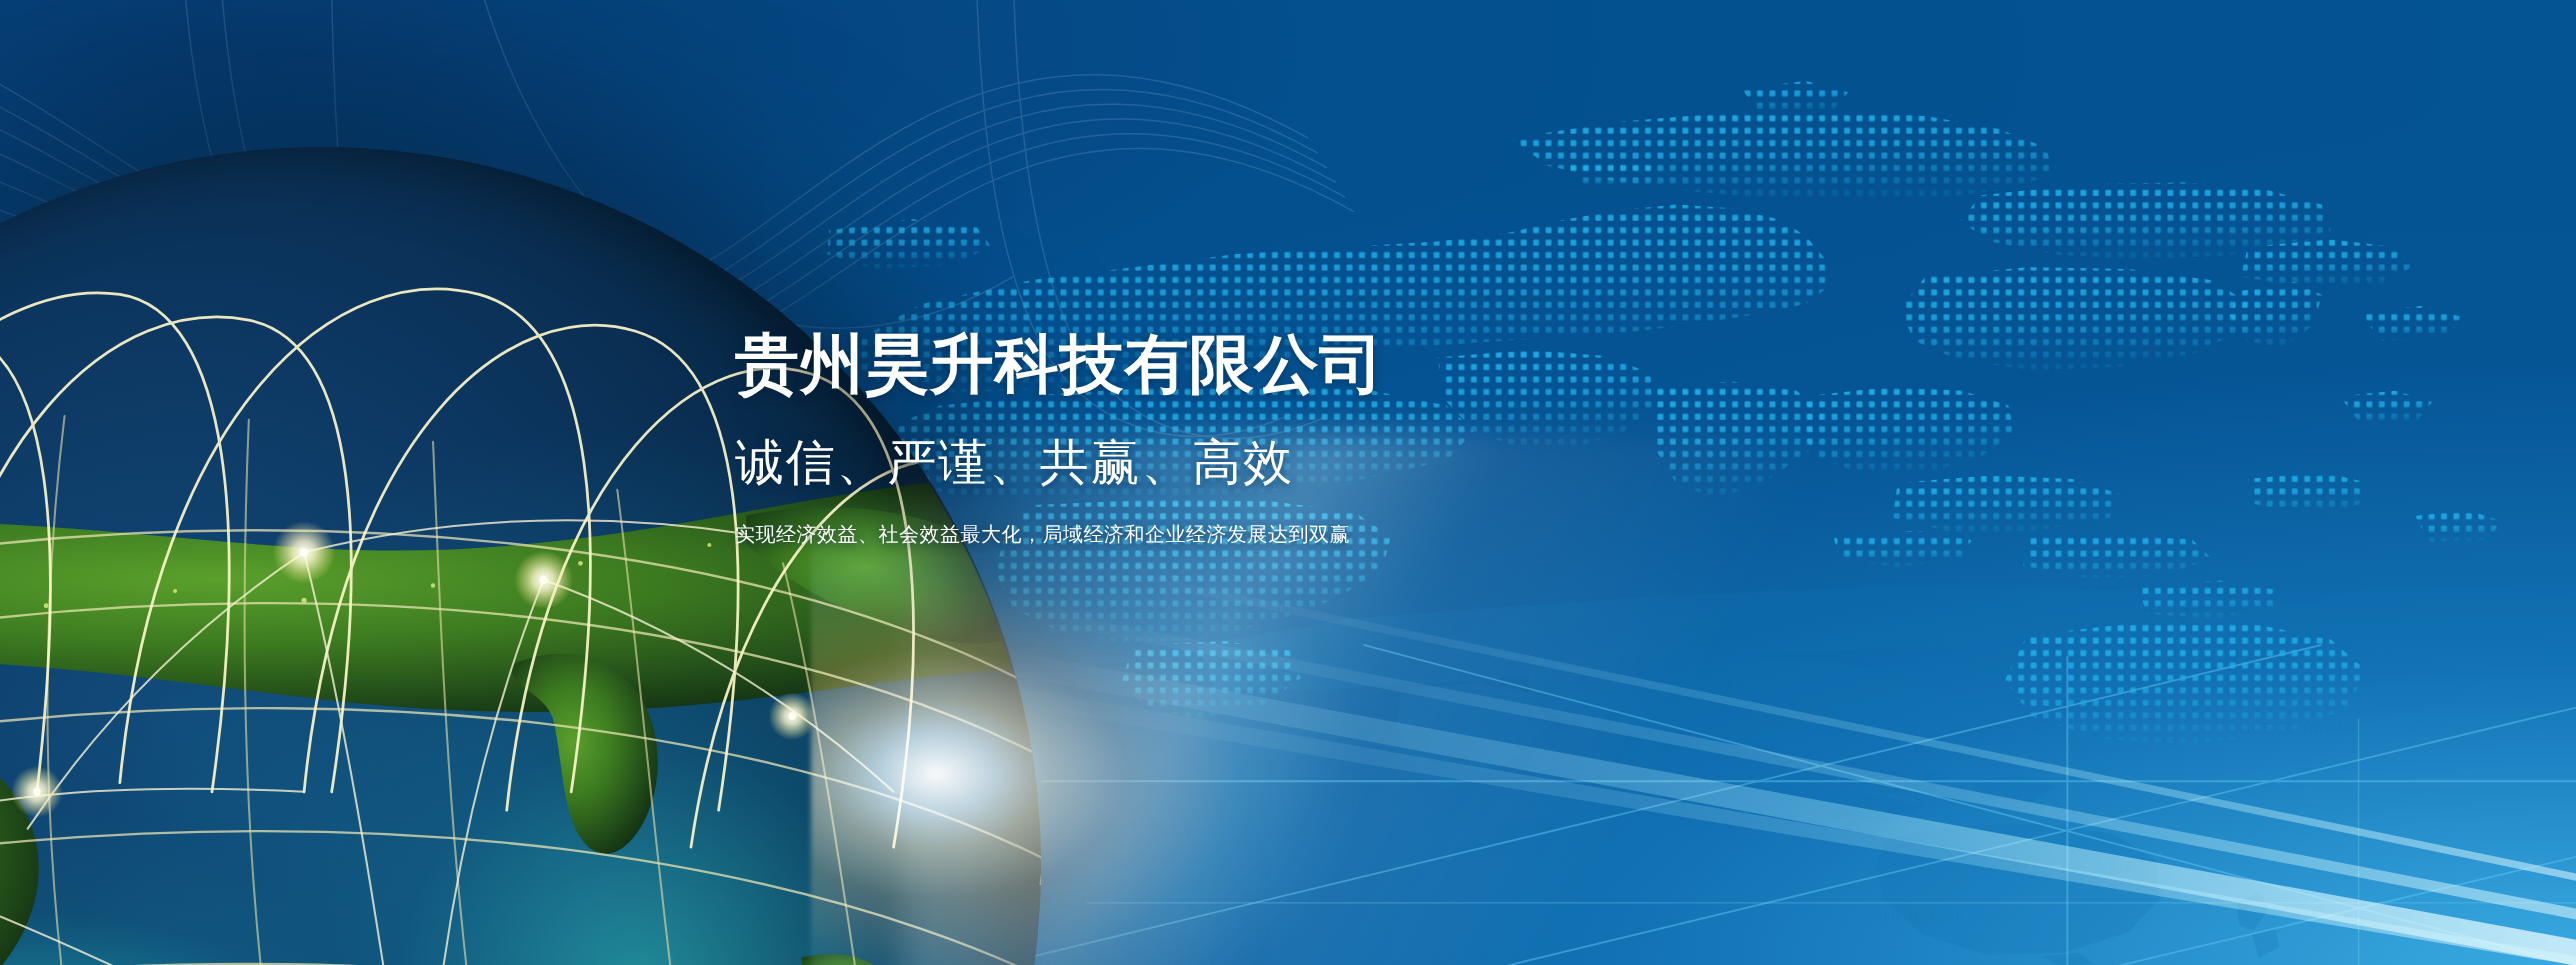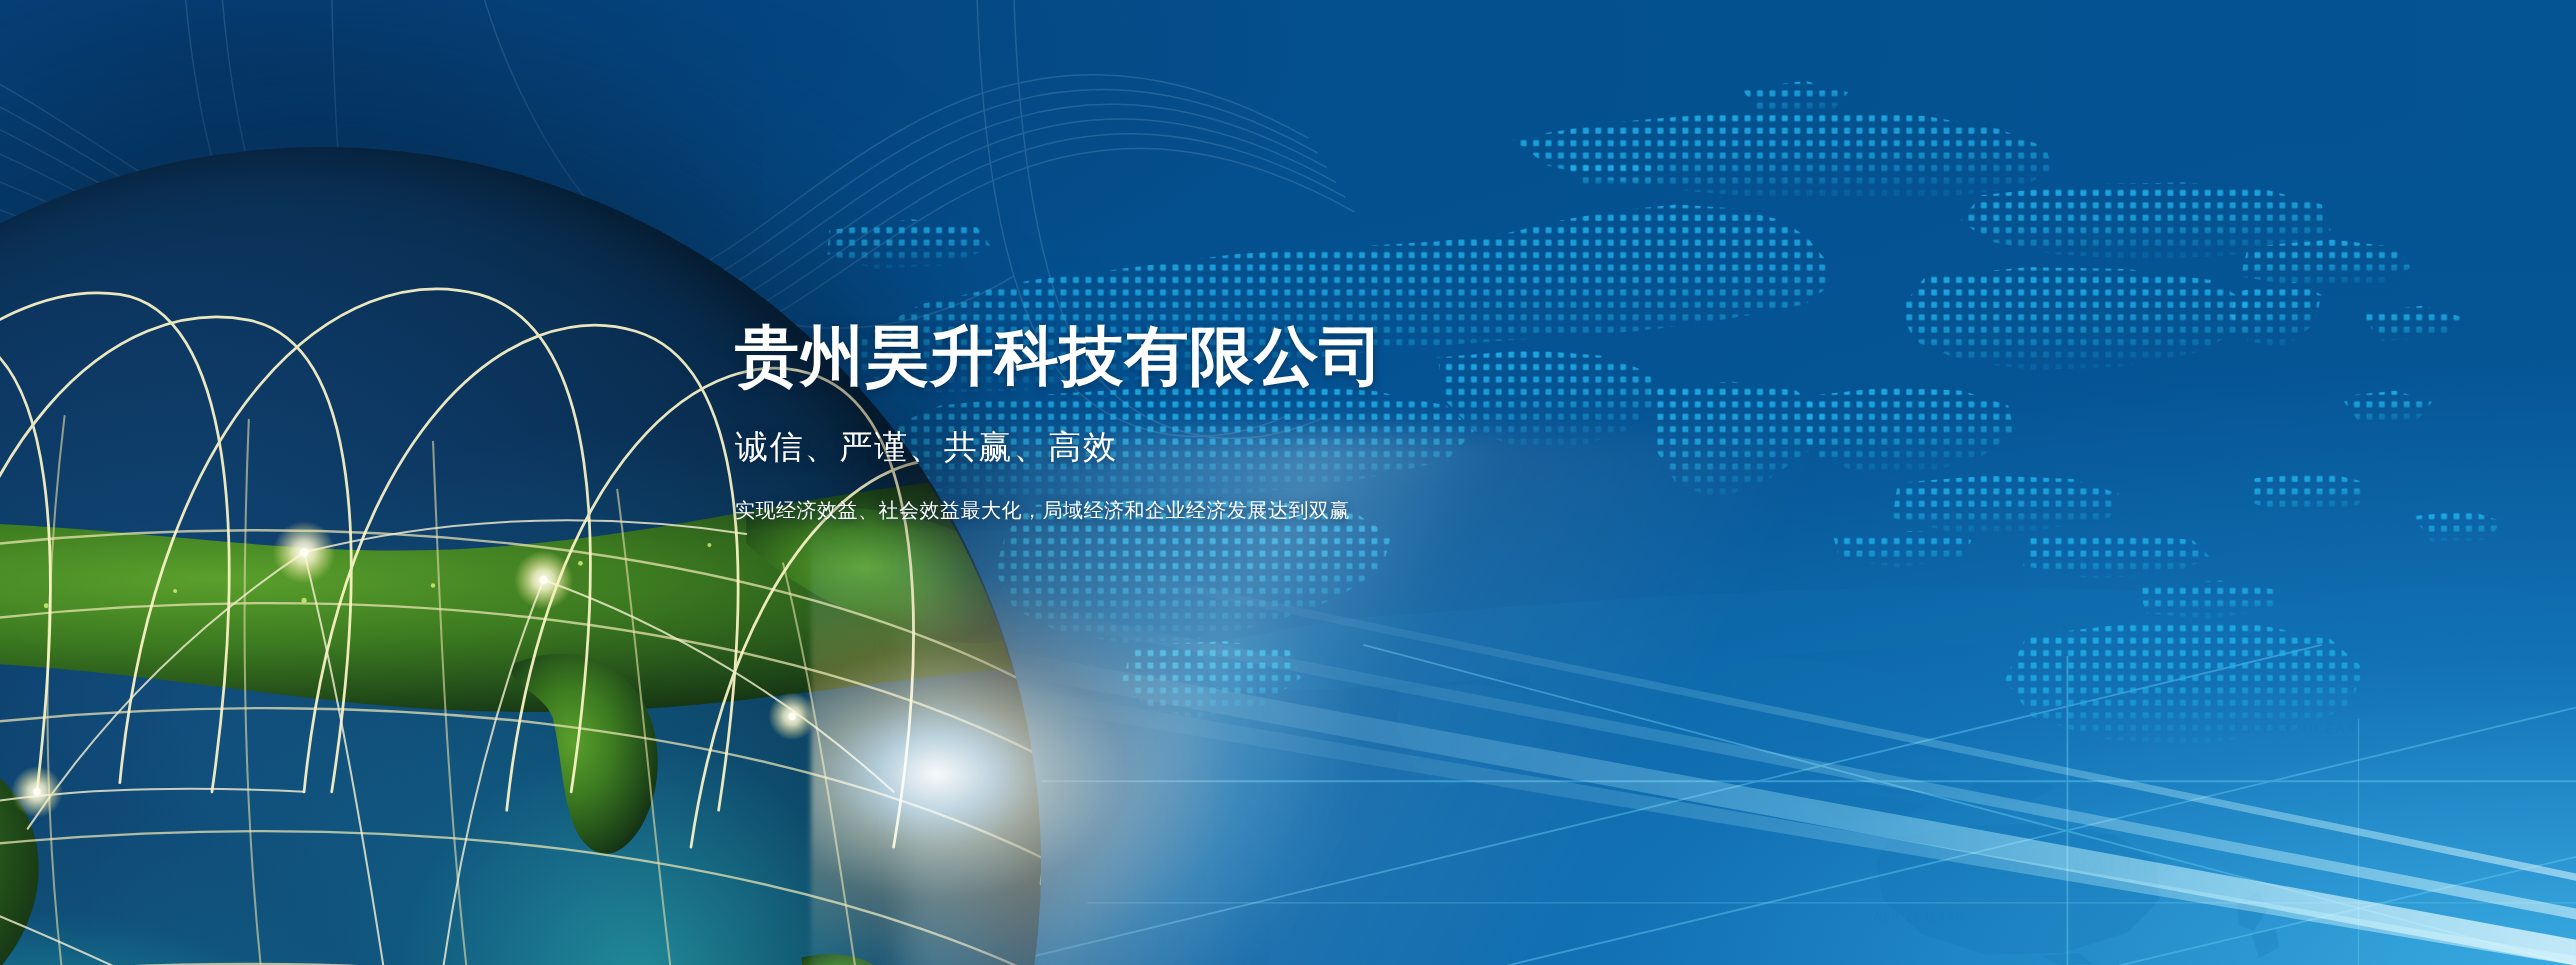--- a/index.html
+++ b/index.html
@@ -87,35 +87,35 @@
     width: 1198px; height: 645px;
     background: linear-gradient(118deg, rgba(255,255,255,0) 0%, rgba(210,240,255,.30) 28%, rgba(255,255,255,.08) 40%, rgba(255,255,255,0) 60%);
     filter: blur(14.7px);
     mix-blend-mode: screen;
   }
 
   
   .copy {
     position: absolute;
     left: 735px;
-    top: 324px;
+    top: 332px;
     z-index: 40;
   }
   .title {
     font-size: 64px;
     line-height: 1;
     font-weight: bold;
     color: #ffffff;
     letter-spacing: 0.9px;
     margin: 0 0 42px 0;
     text-shadow: 0 1.8px 9.2px rgba(0,30,60,.55);
     white-space: nowrap;
   }
   .subtitle {
-    font-size: 33px;
+    font-size: 49px;
     line-height: 1;
     font-weight: normal;
     color: #ffffff;
     letter-spacing: 1.8px;
     margin: 0 0 37px 0;
     text-shadow: 0 1.8px 9.2px rgba(0,30,60,.6);
     white-space: nowrap;
   }
   .tagline {
     font-size: 20px;

